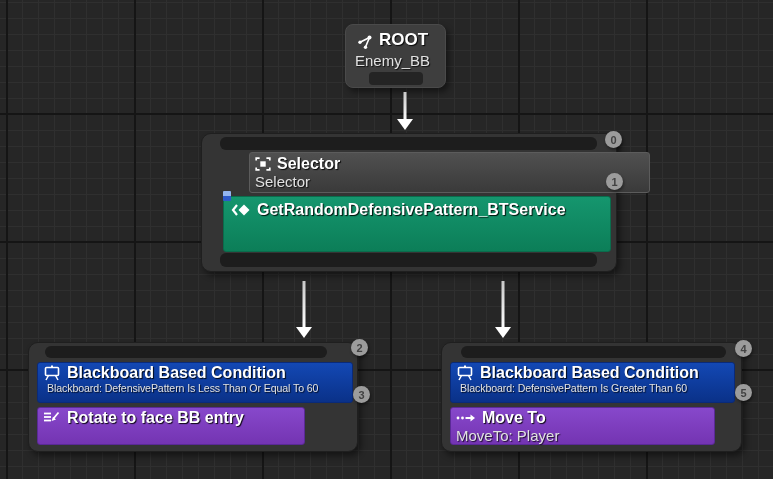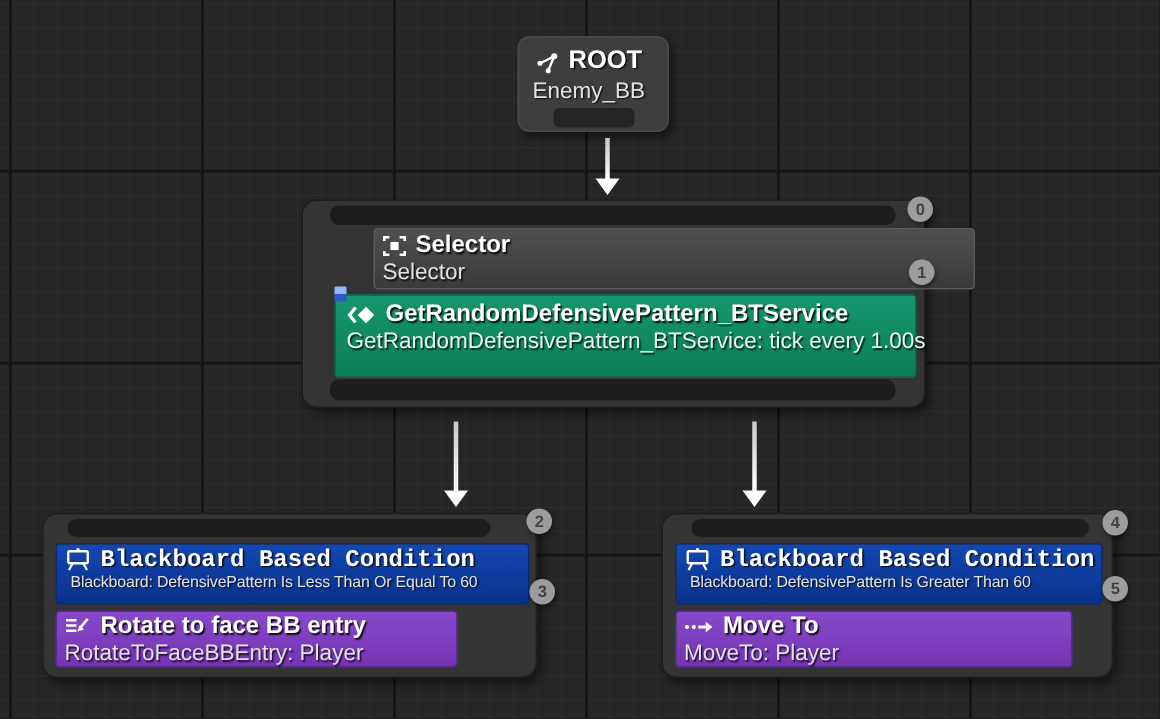--- a/index.html
+++ b/index.html
@@ -81,21 +81,21 @@
   .leaf-right { left:441px; top:342px; width:301px; }
   .leaf-left  .in-pin { left:16px; top:3px; width:282px; height:12px; }
   .leaf-right .in-pin { left:19px; top:3px; width:265px; height:12px; }
 
   .decorator-node {
     position:absolute; left:8px; top:19px; width:316px; height:41px;
     background:linear-gradient(#1348b4,#0a3188);
     border:1px solid #0a2a78; border-radius:3px;
   }
   .leaf-right .decorator-node { width:285px; }
-  .decorator-node .title-row { padding:1px 0 0 5px;font-family:Liberation Mono, monospace; }
+  .decorator-node .title-row { padding:1px 0 0 5px; }
   .decorator-node .node-sub { padding-left:9px; font-size:10.6px; letter-spacing:-0.1px; }
 
   .task-node {
     position:absolute; left:8px; top:64px; width:268px; height:38px;
     background:linear-gradient(#8748cb,#7434b2);
     border:1px solid #5a2a96; border-radius:3px;
   }
   .leaf-right .task-node { width:265px; }
   .task-node .title-row { padding:1px 0 0 5px; }
   .task-node .node-sub { padding-left:5px; }
@@ -177,21 +177,20 @@
       <div class="service-flag"></div>
       <div class="title-row">
         <span class="icon">
           <svg width="20" height="14" viewBox="0 0 20 14">
             <path d="M6 2 L2 7 L6 12" stroke="#ffffff" stroke-width="2.2" fill="none"></path>
             <polygon points="13,1.5 18.5,7 13,12.5 7.5,7" fill="#ffffff"></polygon>
           </svg>
         </span>
         <span class="node-title">GetRandomDefensivePattern_BTService</span>
       </div>
-      <div class="node-sub">GetRandomDefensivePattern_BTService: tick every 1.00s</div>
     </div>
 
     <div class="pin-bar out-pin"></div>
   </div>
 
   <div class="arrow" style="left:296px;top:281px;height:57px">
     <div class="arrow-line"></div>
     <div class="arrow-head"></div>
   </div>
   <div class="arrow" style="left:495px;top:281px;height:57px">
@@ -224,21 +223,20 @@
               <path d="M1 2.5 H8"></path>
                 <path d="M1 6 H8"></path>
                 <path d="M1 9.5 H8"></path>
               <path d="M15.5 1.5 L10.5 7.5"></path>
             </g>
             <polygon points="8.6,10 13,8.6 10,5.8" fill="#ffffff"></polygon>
           </svg>
         </span>
         <span class="node-title">Rotate to face BB entry</span>
       </div>
-      <div class="node-sub">RotateToFaceBBEntry: Player</div>
     </div>
   </div>
 
   <div class="leaf-node leaf-right node-shadow">
     <div class="pin-bar in-pin"></div>
 
     <div class="decorator-node">
       <div class="title-row">
         <span class="icon">
           <svg width="18" height="16" viewBox="0 0 18 16">

